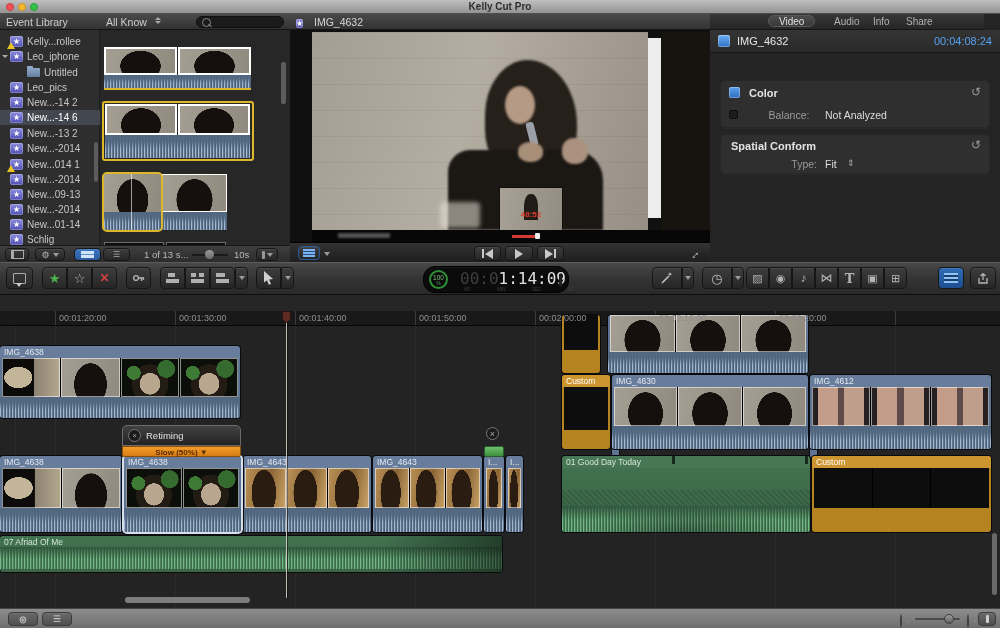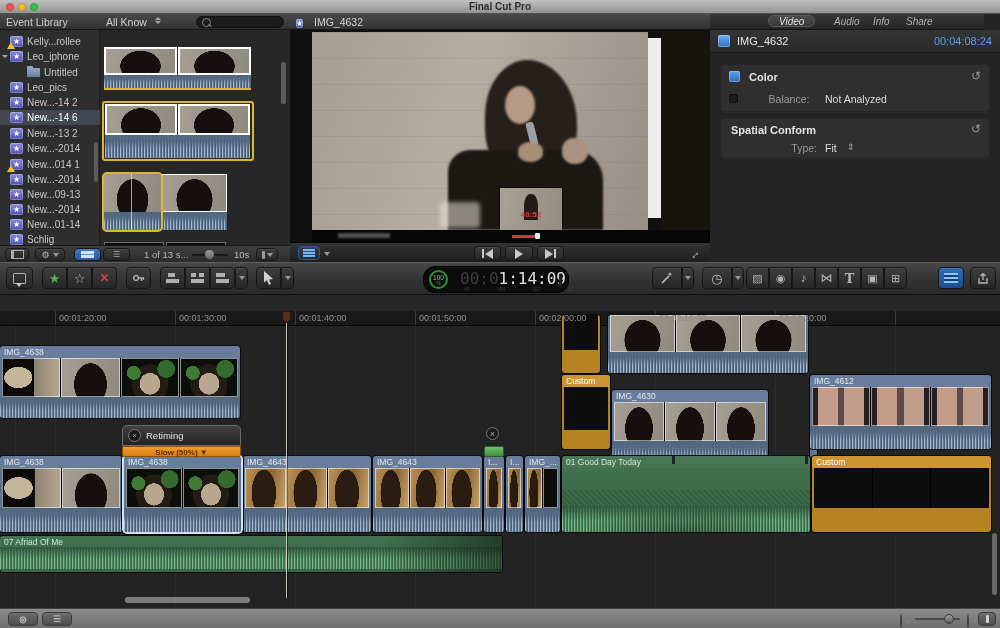--- a/index.html
+++ b/index.html
@@ -50,33 +50,33 @@
           repeating-linear-gradient(90deg,#72b984 0 1px,rgba(114,185,132,.3) 1px 2px,rgba(114,185,132,0) 2px 3px),#3c6a4b;}
   .clip.orange{background:#b5831f;}
   .clip.orange .ctitle{background:#cd9530;color:#fff;}
   .clip.green{background:linear-gradient(#427350,#3a6546);text-decoration:underline;}
   .clip.green .ctitle{background:rgba(255,255,255,.04);color:#d3e5d8;}
   .sel2{box-shadow:0 0 0 2px #d6dfec,0 0 0 3px #0a0c10;z-index:4;}
   .ybox{border:2px solid #dcb62b;border-radius:3px;background:transparent;z-index:3;}
   
   .mag{width:7px;height:7px;border:1px solid #8a8a8a;border-radius:50%;position:relative;}
   .mag:after{content:"";position:absolute;left:5px;top:6px;width:4px;height:1px;background:#8a8a8a;transform:rotate(40deg);}
-  .isec{background:#2f2f2f;border:1px solid #272727;border-radius:5px;box-shadow:0 1px 0 rgba(255,255,255,.03);}
+  .isec{background:#2f2f2f;border:1px solid #272727;border-radius:5px;box-shadow:0 1px 0 rgba(255,255,255,.03);margin-top:16px;}
   .rlabel{font-size:9px;color:#8f8f8f;}
   .tick{width:1px;background:#3b3b3b;top:311px;height:14px;}
   .mono{font-family:"DejaVu Sans Mono",monospace;}
   .stub{background:#5d7494;box-shadow:0 0 0 1px #090b0e;}
 </style>
 </head>
 <body>
 
 <div id="app">
 
   <div class="a titlebar">
-    <span>Final Cut Pro</span>
+    <span>Kelly Cut Pro</span>
   </div>
   <div class="a tl-dot" style="left:6px;background:#f25056;border:1px solid #c93a3f;"></div>
   <div class="a tl-dot" style="left:18px;background:#f5b72e;border:1px solid #cf9322;"></div>
   <div class="a tl-dot" style="left:30px;background:#35c149;border:1px solid #27a038;"></div>
 
   <div class="a" style="left:0;top:14px;width:290px;height:248px;background:#2c2c2c;border-right:1px solid #000;">
     <div class="a hdrstrip" style="left:0;top:0;width:290px;height:16px;">
       <span class="a" style="left:6px;top:2px;font-size:10.5px;color:#cfcfcf;">Event Library</span>
       <span class="a" style="left:106px;top:2px;font-size:10.5px;color:#cfcfcf;">All Know</span>
       <span class="a" style="left:155px;top:3px;">
@@ -245,21 +245,21 @@
         </div>
       <div class="a btn" style="left:247px;top:3px;width:27px;height:15px;gap:1px;">
           <span class="tri-r"></span>
           <span class="vbar"></span>
         </div>
       <span class="a" style="left:398px;top:4px;font-size:12px;color:#bbb;display:inline-block;transform:rotate(-45deg);">↔</span>
     </div>
   </div>
 
   <div class="a" style="left:710px;top:14px;width:290px;height:248px;background:#242424;">
-    <div class="a" style="left:0;top:0;width:274px;height:16px;background:linear-gradient(#373737,#262626);border-bottom:1px solid #141414;font-style:italic;">
+    <div class="a" style="left:0;top:0;width:274px;height:16px;background:linear-gradient(#373737,#262626);border-bottom:1px solid #141414;">
       <span class="a" style="left:58px;top:1px;padding:0 10px;height:12px;line-height:12px;border:1px solid #5a5a5a;border-radius:8px;background:linear-gradient(#4c4c4c,#383838);color:#e2e2e2;font-size:10px;">Video</span>
       <span class="a" style="left:124px;top:2px;color:#b2b2b2;font-size:10px;">Audio</span>
       <span class="a" style="left:163px;top:2px;color:#b2b2b2;font-size:10px;">Info</span>
       <span class="a" style="left:196px;top:2px;color:#b2b2b2;font-size:10px;">Share</span>
     </div>
     <div class="a" style="left:0;top:16px;width:290px;height:23px;background:linear-gradient(#343434,#2a2a2a);border-bottom:1px solid #161616;">
       <span class="a" style="left:8px;top:5px;width:12px;height:12px;border-radius:2px;background:linear-gradient(#6db1f5,#2f6fc0);box-shadow:inset 0 0 0 1px rgba(255,255,255,.3);"></span>
       <span class="a" style="left:27px;top:5px;color:#e6e6e6;font-size:11px;">IMG_4632</span>
       <span class="a" style="right:8px;top:5px;color:#55a0f0;font-size:11px;">00:04:08:24</span>
     </div>
@@ -432,21 +432,21 @@
     </div>
     <div class="cwave wave-b" style="height:21px;"></div>
   </div>
 
   <div class="a clip orange" style="left:562px;top:375px;width:48px;height:74px;z-index:3;">
     <div class="ctitle">Custom</div>
     <div class="cframes" style="top:12px;height:43px;">
         <div class="fr noline sc-dark"></div>
       </div>
   </div>
-  <div class="a clip" style="left:612px;top:390px;width:156px;height:74px;z-index:3;">
+  <div class="a clip" style="left:612px;top:375px;width:196px;height:74px;z-index:3;">
     <div class="ctitle">IMG_4630</div>
     <div class="cframes" style="top:12px;height:39px;">
       <div class="fr sc-grey"></div>
         <div class="fr sc-grey"></div>
         <div class="fr sc-grey"></div>
     </div>
     <div class="cwave wave-b" style="height:23px;"></div>
   </div>
   <div class="a clip" style="left:810px;top:375px;width:181px;height:74px;z-index:3;">
     <div class="ctitle">IMG_4612</div>
@@ -506,28 +506,20 @@
     <div class="ctitle">I...</div>
     <div class="cframes" style="top:12px;height:40px;">
         <div class="fr sc-warm"></div>
       </div>
     <div class="cwave wave-b" style="height:24px;"></div>
   </div>
   <div class="a clip" style="left:506px;top:456px;width:17px;height:76px;z-index:3;">
     <div class="ctitle">I...</div>
     <div class="cframes" style="top:12px;height:40px;">
         <div class="fr sc-warm"></div>
-      </div>
-    <div class="cwave wave-b" style="height:24px;"></div>
-  </div>
-  <div class="a clip" style="left:525px;top:456px;width:35px;height:76px;z-index:3;">
-    <div class="ctitle">IMG_...</div>
-    <div class="cframes" style="top:12px;height:40px;">
-        <div class="fr sc-warm"></div>
-        <div class="fr sc-dark"></div>
       </div>
     <div class="cwave wave-b" style="height:24px;"></div>
   </div>
 
   <div class="a clip green" style="left:562px;top:456px;width:248px;height:76px;z-index:3;">
     <div class="ctitle">01 Good Day Today</div>
     <div class="a" style="left:0;top:34px;width:248px;height:18px;background:repeating-linear-gradient(45deg,rgba(0,0,0,.12) 0 2px,rgba(0,0,0,0) 2px 4px);"></div>
     <div class="cwave wave-g" style="height:26px;"></div>
     <div class="a" style="left:0;top:30px;width:248px;height:46px;background:radial-gradient(ellipse 60% 85% at 50% 105%,rgba(0,0,0,.35),rgba(0,0,0,0) 70%);"></div>
     <div class="a" style="left:110px;top:0;width:3px;height:8px;background:#17281d;"></div>

